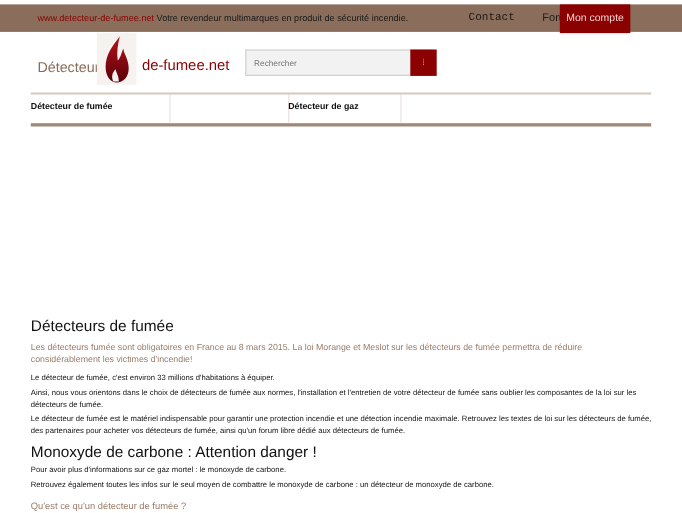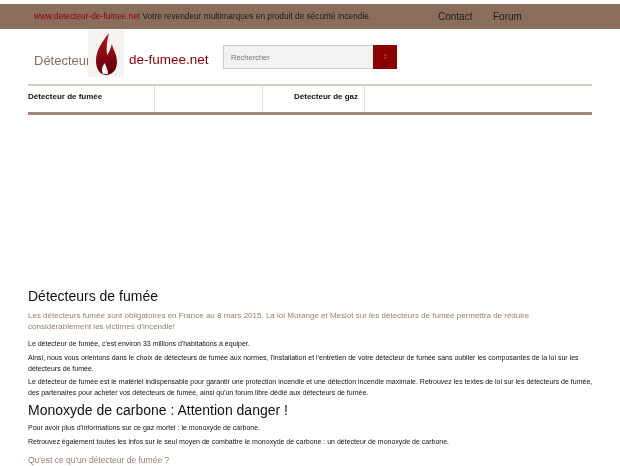--- a/index.html
+++ b/index.html
@@ -60,22 +60,23 @@
   .h2 { position: absolute; font-size: 14px; color: #111; }
   .link { position: absolute; font-size: 8.5px; color: #9a7c68; text-align: center; }
 </style>
 </head>
 <body>
 
 <div class="topbar">
   <div class="tagline">
     <span class="site">www.detecteur-de-fumee.net</span><span> Votre revendeur multimarques en produit de sécurité incendie.</span>
   </div>
-  <a class="nav-link" style="left:438px;">Contact</a>
+  <a class="nav-link" style="left:426px;font-family:Liberation Mono, monospace;">Contact</a>
   <a class="nav-link" style="left:471px;margin-left:22px;">Forum</a>
+  <div class="account">Mon compte</div>
 </div>
 
 <div>
   <span class="logo-left">Détecteur</span>
   <div class="logo-flame">
     <svg width="36" height="47" viewBox="0 0 36 47">
       <defs>
         <linearGradient id="fg" x1="0" y1="0" x2="0" y2="1">
           <stop offset="0" stop-color="#b5121b"></stop>
           <stop offset="1" stop-color="#5a0008"></stop>
@@ -90,21 +91,21 @@
 
 <input class="search" type="text" placeholder="Rechercher" style="">
 <div class="search-btn">
   <span>⁞</span>
 </div>
 
 <div class="menu">
   <div class="menu-item" style="left:0; width:126px; padding-top:6px;">Détecteur de fumée</div>
   <div class="menu-sep" style="left:126px;"></div>
   <div class="menu-sep" style="left:234px;"></div>
-  <div class="menu-item" style="left:234px; width:108px; padding-top:6px;padding-left:32px;">Détecteur de gaz</div>
+  <div class="menu-item" style="left:234px; width:108px; padding-top:6px;">Détecteur de gaz</div>
   <div class="menu-sep" style="left:336px;"></div>
 </div>
 
 <div class="content">
   <div class="h1">Détecteurs de fumée</div>
   <div class="lead">Les détecteurs fumée sont obligatoires en France au 8 mars 2015. La loi Morange et Meslot sur les détecteurs de fumée permettra de réduire considérablement les victimes d'incendie!</div>
   <div class="p" style="top:51px;">Le détecteur de fumée, c'est environ 33 millions d'habitations à équiper.</div>
   <div class="p" style="top:65px;">Ainsi, nous vous orientons dans le choix de détecteurs de fumée aux normes, l'installation et l'entretien de votre détecteur de fumée sans oublier les composantes de la loi sur les détecteurs de fumée.</div>
   <div class="p" style="top:89px;">Le détecteur de fumée est le matériel indispensable pour garantir une protection incendie et une détection incendie maximale. Retrouvez les textes de loi sur les détecteurs de fumée, des partenaires pour acheter vos détecteurs de fumée, ainsi qu'un forum libre dédié aux détecteurs de fumée.</div>
   <div class="h2" style="top:114px;">Monoxyde de carbone : Attention danger !</div>

